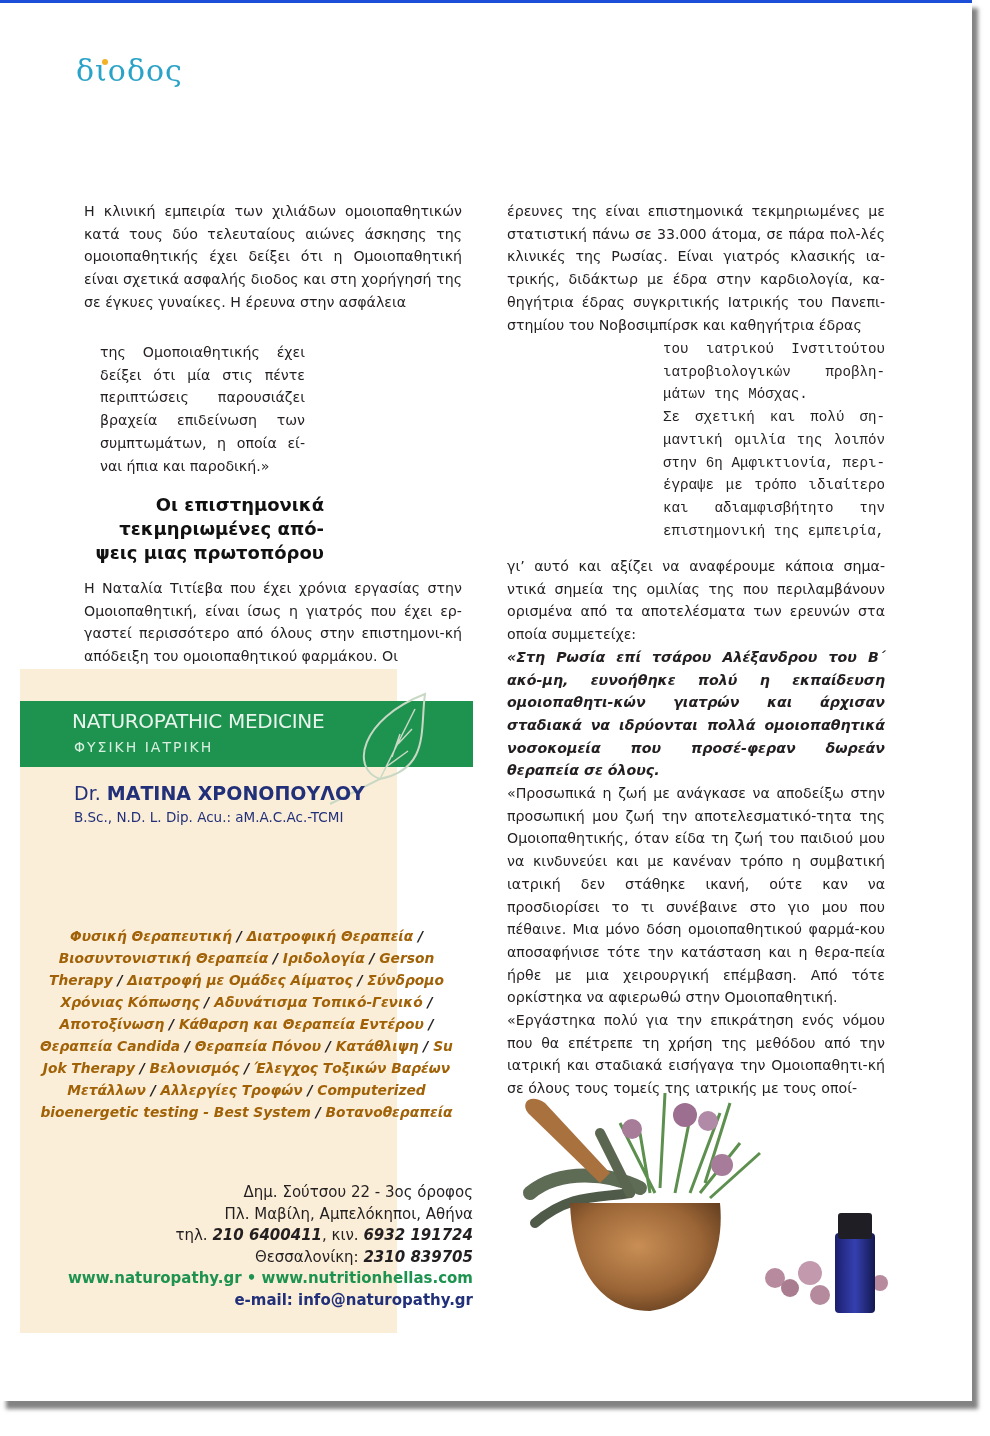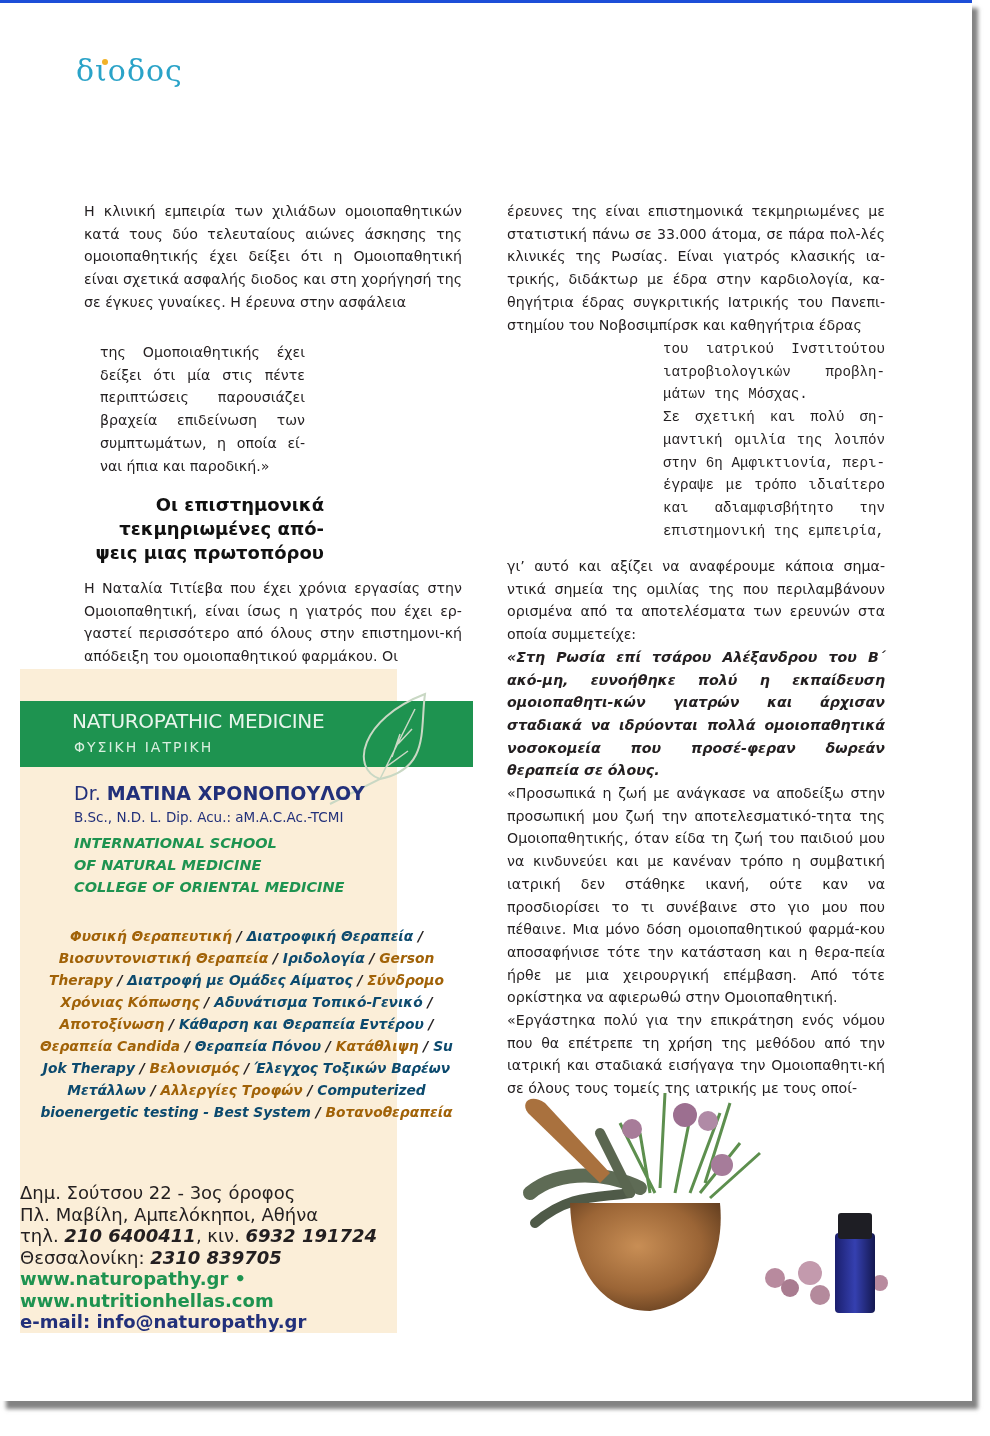--- a/index.html
+++ b/index.html
@@ -32,23 +32,23 @@
   .ad { position: absolute; left: 20px; top: 666px; width: 377px; height: 664px; background: #fbeed8; }
   .ad-band { position: absolute; left: 0; top: 32px; width: 453px; height: 66px; background: #1e9350; }
   .ad-title { position: absolute; left: 52px; top: 40px; color: #e9f5ec; font-size: 20px; letter-spacing: -0.3px; }
   .ad-subtitle { position: absolute; left: 54px; top: 70px; color: #d9efdf; font-size: 14px; letter-spacing: 2px; }
   .leaf { position: absolute; left: 300px; top: 20px; }
   .ad-doctor { position: absolute; left: 54px; top: 113px; color: #22307a; font-size: 19px; }
   .ad-creds { position: absolute; left: 54px; top: 140px; font-size: 13.5px; color: #22307a; }
   .ad-school { position: absolute; left: 54px; top: 163px; font-size: 14.5px; line-height: 22px; font-weight: bold; font-style: italic; color: #1e9350; }
   .ad-services { position: absolute; left: 20px; top: 256px; width: 413px; text-align: center; font-size: 13.8px; line-height: 22px; font-weight: bold; font-style: italic; }
   .svc-g { color: #a16207; }
-  .svc-b { color: #0c4a6e; }
+  .svc-b { color: #a16207; }
   .sep { color: #231f20; }
-  .ad-contact { position: absolute; left: 0; top: 513px; width: 453px; text-align: left; font-size: 18px; line-height: 21.5px; color: #231f20; }
+  .ad-contact { position: absolute; left: 0; top: 513px; width: 453px; text-align: right; font-size: 15px; line-height: 21.5px; color: #231f20; }
   .ad-contact .bi { font-weight: bold; font-style: italic; }
   .ad-web { color: #1e9350; font-weight: bold; }
   .ad-mail { color: #22307a; font-weight: bold; }
 
   .herbs { position: absolute; left: 490px; top: 1070px; width: 400px; height: 240px; }
 </style>
 </head>
 <body>
 
 <div class="page">
@@ -95,25 +95,20 @@
     <div class="ad-subtitle">ΦΥΣΙΚΗ ΙΑΤΡΙΚΗ</div>
     <svg class="leaf" width="130" height="120" viewBox="0 0 130 120">
       <path d="M10 115 C40 100, 50 95, 60 90 C30 80, 40 30, 105 5 C100 40, 110 80, 60 90" fill="none" stroke="#c9d8c4" stroke-width="2"></path>
       <path d="M60 90 L95 20 M72 68 L80 45 M66 78 L88 62 M78 55 L92 40" fill="none" stroke="#c9d8c4" stroke-width="1.5"></path>
     </svg>
     <div class="ad-doctor">
       <span>Dr.</span>
       <b>ΜΑΤΙΝΑ ΧΡΟΝΟΠΟΥΛΟΥ</b>
     </div>
     <div class="ad-creds">B.Sc., N.D. L. Dip. Acu.: aM.A.C.Ac.-TCMI</div>
-    <div class="ad-school">
-      <div>INTERNATIONAL SCHOOL</div>
-      <div>OF NATURAL MEDICINE</div>
-      <div>COLLEGE OF ORIENTAL MEDICINE</div>
-    </div>
     <div class="ad-services" id="services"><span class="svc-g">Φυσική Θεραπευτική</span><span class="sep"> / </span><span class="svc-b">Διατροφική Θεραπεία</span><span class="sep"> / </span><span class="svc-g">Βιοσυντονιστική Θεραπεία</span><span class="sep"> / </span><span class="svc-b">Ιριδολογία</span><span class="sep"> / </span><span class="svc-g">Gerson Therapy</span><span class="sep"> / </span><span class="svc-b">Διατροφή με Ομάδες Αίματος</span><span class="sep"> / </span><span class="svc-g">Σύνδρομο Χρόνιας Κόπωσης</span><span class="sep"> / </span><span class="svc-b">Αδυνάτισμα Τοπικό-Γενικό</span><span class="sep"> / </span><span class="svc-g">Αποτοξίνωση</span><span class="sep"> / </span><span class="svc-b">Κάθαρση και Θεραπεία Εντέρου</span><span class="sep"> / </span><span class="svc-g">Θεραπεία Candida</span><span class="sep"> / </span><span class="svc-b">Θεραπεία Πόνου</span><span class="sep"> / </span><span class="svc-g">Κατάθλιψη</span><span class="sep"> / </span><span class="svc-b">Su Jok Therapy</span><span class="sep"> / </span><span class="svc-g">Βελονισμός</span><span class="sep"> / </span><span class="svc-b">Έλεγχος Τοξικών Βαρέων Μετάλλων</span><span class="sep"> / </span><span class="svc-g">Αλλεργίες Τροφών</span><span class="sep"> / </span><span class="svc-b">Computerized bioenergetic testing - Best System</span><span class="sep"> / </span><span class="svc-g">Βοτανοθεραπεία</span></div>
     <div class="ad-contact">
       <div>Δημ. Σούτσου 22 - 3ος όροφος</div>
       <div>Πλ. Μαβίλη, Αμπελόκηποι, Αθήνα</div>
       <div>
         <span>τηλ.</span>
         <span class="bi">210 6400411</span><span>, κιν.</span>
         <span class="bi">6932 191724</span>
       </div>
       <div>

